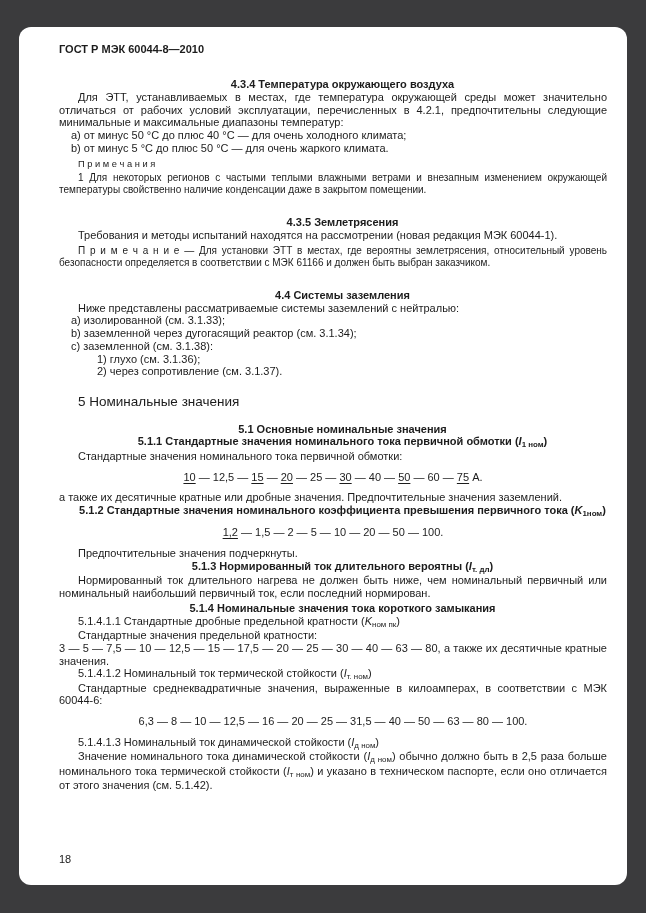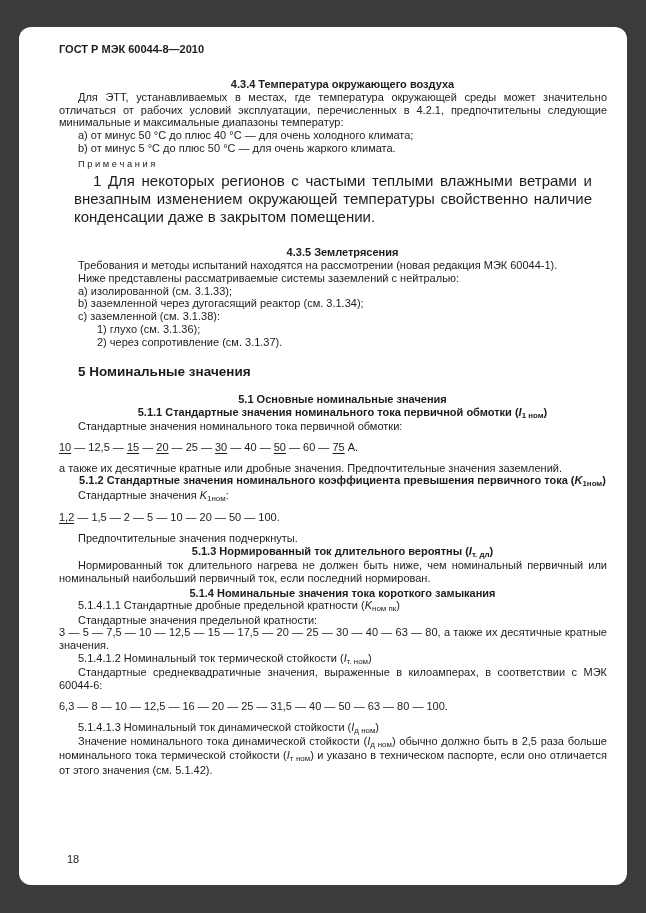--- a/index.html
+++ b/index.html
@@ -25,68 +25,69 @@
     font-size: 11px;
     margin-bottom: 23px;
   }
   .content { font-size: 11px; line-height: 1.16; }
   .p  { text-align: justify; text-indent: 19px; }
   .flush { text-indent: 0; }
   .h  { font-weight: bold; }
   .ind { text-indent: 19px; text-align: center; }
   .mt-sm { margin-top: 20px; }
   .mt-xs { margin-top: 2px; }
-  .item  { margin-left: 19px; }
+  .item  { margin-left: 12px; }
   .item2 { margin-left: 38px; }
   .note-title { font-size: 9.3px; margin-top: 4px; text-indent: 19px; }
-  .note { font-size: 15px; line-height: 1.2; text-align: justify; text-indent: 19px; margin: 3px 15px; }
-  .h5 { font-size: 13.5px; font-weight: bold; margin: 16px 0 13px; text-indent: 19px; }
-  .series { text-indent: 0; margin: 8px 0; }
+  .note { font-size: 10px; line-height: 1.2; text-align: justify; text-indent: 19px; margin: 3px 0; }
+  .h5 { font-size: 13.5px; font-weight: normal; margin: 16px 0 13px; text-indent: 19px; }
+  .series { text-align: center; text-indent: 0; margin: 8px 0; }
   .seg-i { font-style: italic; }
   .seg-sub { font-size: 0.72em; vertical-align: -0.28em; }
   .seg-u { text-decoration: underline; text-underline-offset: 2px; }
-  .page-num { position: absolute; left: 48px; bottom: 20px; font-size: 11px; }
+  .page-num { position: absolute; left: 40px; bottom: 20px; font-size: 11px; }
 </style>
 </head>
 <body>
 
 <div class="page">
 
   <div class="doc-header">ГОСТ Р МЭК 60044-8—2010</div>
 
   <div class="content">
 
     <p class="h ind">4.3.4 Температура окружающего воздуха</p>
     <p class="p">Для ЭТТ, устанавливаемых в местах, где температура окружающей среды может значительно отличаться от рабочих условий эксплуатации, перечисленных в 4.2.1, предпочтительны следующие минимальные и максимальные диапазоны температур:</p>
     <p class="item">a) от минус 50 °С до плюс 40 °С — для очень холодного климата;</p>
     <p class="item">b) от минус 5 °С до плюс 50 °С — для очень жаркого климата.</p>
     <p class="note-title">П р и м е ч а н и я</p>
     <p class="note">1 Для некоторых регионов с частыми теплыми влажными ветрами и внезапным изменением окружающей температуры свойственно наличие конденсации даже в закрытом помещении.</p>
 
     <p class="h ind mt-sm">4.3.5 Землетрясения</p>
     <p class="p">Требования и методы испытаний находятся на рассмотрении (новая редакция МЭК 60044-1).</p>
+    <p class="note">П р и м е ч а н и е — Для установки ЭТТ в местах, где вероятны землетрясения, относительный уровень безопасности определяется в соответствии с МЭК 61166 и должен быть выбран заказчиком.</p>
 
+    <p class="h ind mt-sm">4.4 Системы заземления</p>
     <p class="p">Ниже представлены рассматриваемые системы заземлений с нейтралью:</p>
     <p class="item">a) изолированной (см. 3.1.33);</p>
     <p class="item">b) заземленной через дугогасящий реактор (см. 3.1.34);</p>
     <p class="item">c) заземленной (см. 3.1.38):</p>
     <p class="item2">1) глухо (см. 3.1.36);</p>
     <p class="item2">2) через сопротивление (см. 3.1.37).</p>
 
     <p class="h5">5 Номинальные значения</p>
 
     <p class="h ind">5.1 Основные номинальные значения</p>
 
     <p class="h ind"><span>5.1.1 Стандартные значения номинального тока первичной обмотки (</span><span class="seg-i">I</span><span class="seg-sub">1 ном</span><span>)</span></p>
     <p class="p">Стандартные значения номинального тока первичной обмотки:</p>
     <p class="series"><span class="seg-u">10</span><span> — 12,5 — </span><span class="seg-u">15</span><span> — </span><span class="seg-u">20</span><span> — 25 — </span><span class="seg-u">30</span><span> — 40 — </span><span class="seg-u">50</span><span> — 60 — </span><span class="seg-u">75</span><span>  А.</span></p>
     <p class="p flush">а также их десятичные кратные или дробные значения. Предпочтительные значения заземлений.</p>
 
     <p class="h ind"><span>5.1.2 Стандартные значения номинального коэффициента превышения первичного тока (</span><span class="seg-i">K</span><span class="seg-sub">1ном</span><span>)</span></p>
-    <p class="p"><span>Стандартные значения </span><span class="seg-i">K</span><span class="seg-sub">1ном</span><span>:</span></p>
     <p class="series"><span class="seg-u">1,2</span><span> — 1,5 — 2 — 5 — 10 — 20 — 50 — 100.</span></p>
     <p class="p">Предпочтительные значения подчеркнуты.</p>
 
     <p class="h ind"><span>5.1.3 Нормированный ток  длительного вероятны (</span><span class="seg-i">I</span><span class="seg-sub">т. дл</span><span>)</span></p>
     <p class="p">Нормированный ток длительного нагрева не должен быть ниже, чем номинальный  первичный или номинальный  наибольший  первичный ток, если последний нормирован.</p>
 
     <p class="h ind mt-xs">5.1.4 Номинальные значения тока короткого замыкания</p>
     <p class="p"><span>5.1.4.1.1 Стандартные дробные предельной кратности (</span><span class="seg-i">K</span><span class="seg-sub">ном пк</span><span>)</span></p>
     <p class="p">Стандартные значения предельной кратности:</p>
     <p class="p flush">3 — 5 — 7,5 — 10 — 12,5 — 15 — 17,5 — 20 — 25 — 30 — 40 — 63 — 80, а также их десятичные кратные значения.</p>

